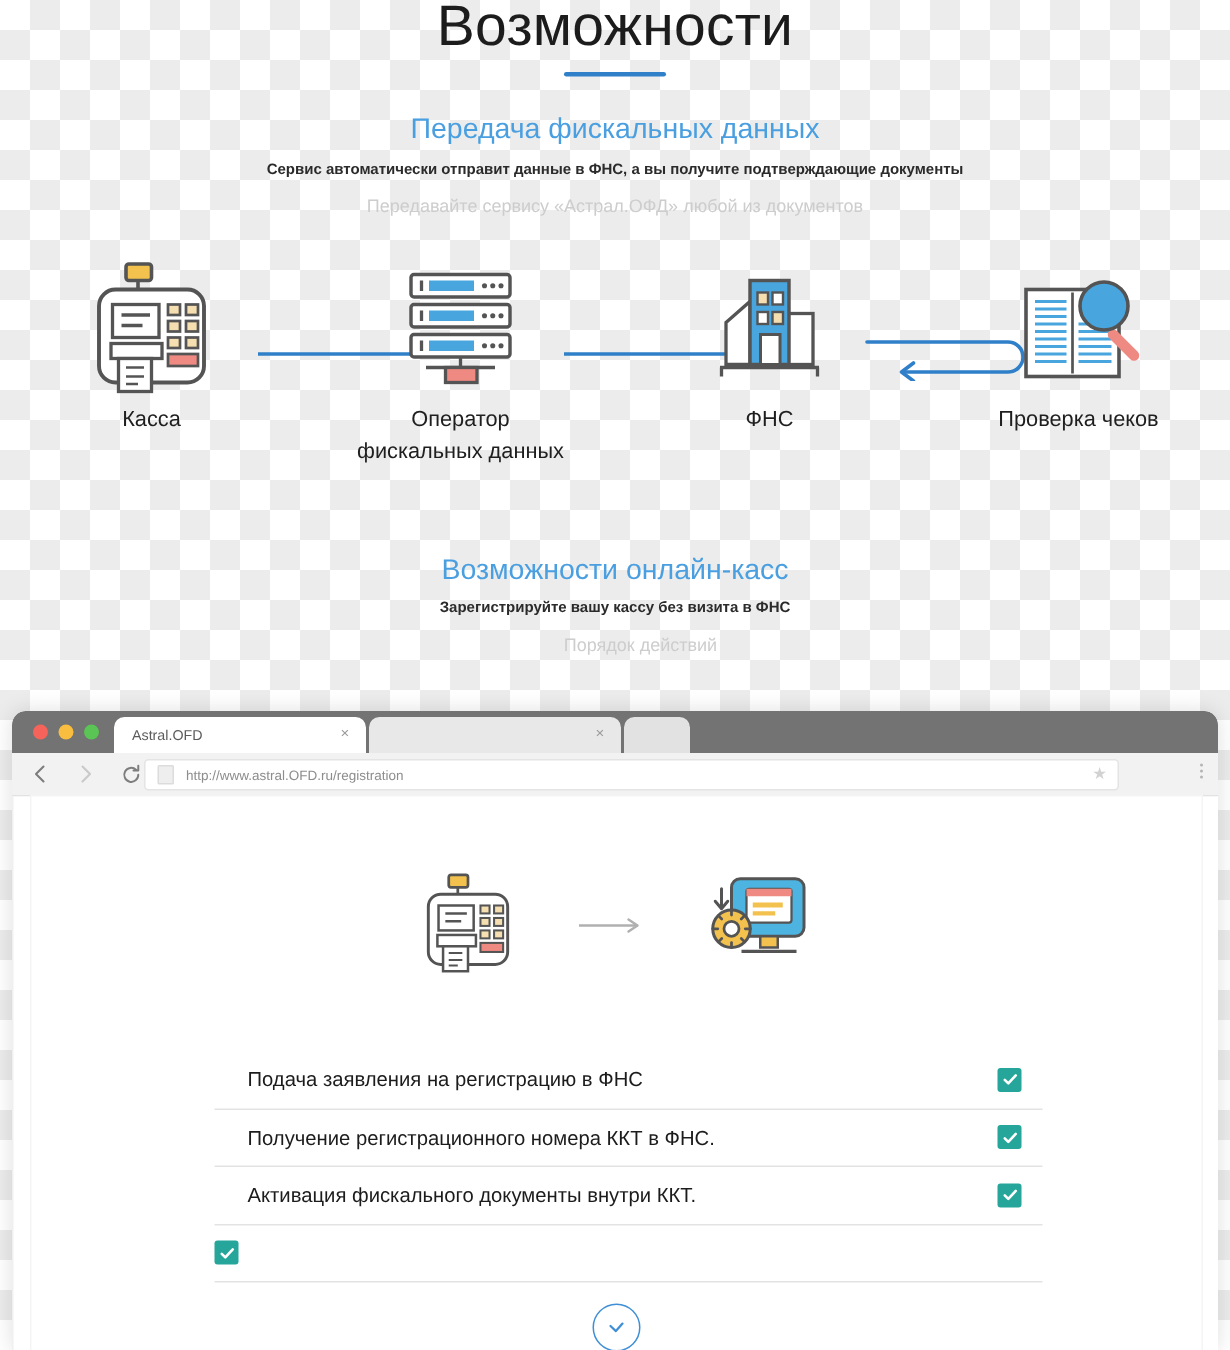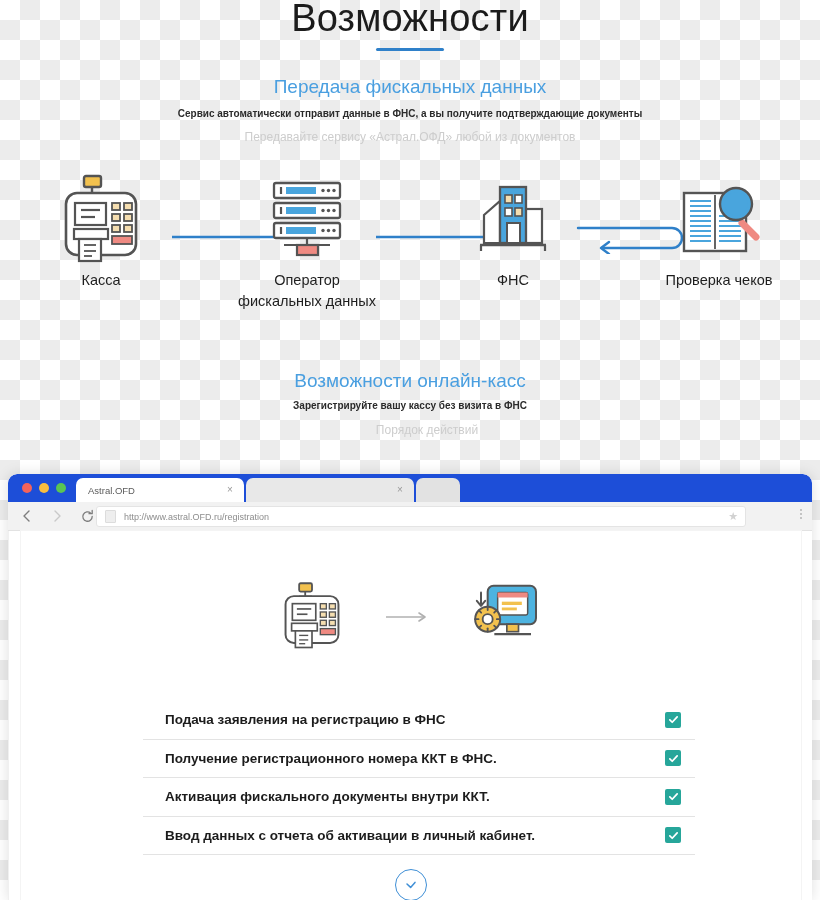--- a/index.html
+++ b/index.html
@@ -55,21 +55,21 @@
   .link{position:absolute;height:12px;}
 
   
   .browser{
     position:absolute;left:8px;top:474px;width:804px;height:426px;
     background:#ffffff;border-radius:9px 9px 0 0;
     box-shadow:0 0 14px rgba(0,0,0,.13);
     overflow:hidden;
   }
   .tabbar{
-    position:relative;height:28px;background:#1d4ed8;
+    position:relative;height:28px;background:#737373;
     border-radius:9px 9px 0 0;
   }
   .dots{position:absolute;left:14px;top:9px;display:flex;gap:7px;}
   .dot{width:10px;height:10px;border-radius:50%;}
   .tab{
     position:absolute;top:4px;height:24px;border-radius:7px 7px 0 0;
     display:flex;align-items:center;
   }
   .tab.active{left:68px;width:168px;background:#fff;}
   .tab.idle{left:238px;width:168px;background:#e8e8e8;}
@@ -118,21 +118,21 @@
     background:#fff;box-shadow:0 0 0 1px #f4f4f4;
   }
 
   .icon-row{
     position:absolute;top:48px;left:0;width:780px;height:76px;
     display:flex;align-items:center;justify-content:center;gap:36px;
   }
   .arrow-mid{width:56px;display:flex;align-items:center;justify-content:center;}
 
   
-  .list{position:absolute;left:122px;top:170px;width:552px;font-weight:bold;}
+  .list{position:absolute;left:122px;top:170px;width:552px;}
   .row{
     position:relative;height:37.5px;display:flex;align-items:center;
     border-bottom:1px solid #e3e3e3;
   }
   .row .txt{
     font-size:13.5px;color:#1c1c1c;margin-left:22px;flex:1;
     white-space:nowrap;
   }
   .cbx{
     width:16px;height:16px;border-radius:2px;margin-right:14px;
@@ -432,21 +432,20 @@
           </div>
           <div class="row">
             <span class="txt">Активация фискального документы внутри ККТ.</span>
             <span class="cbx" style="background:#26a69a;">
               <svg width="11" height="11" viewBox="0 0 12 12">
                   <polyline points="2,6.4 4.6,9 10,3.2" fill="none" stroke="#fff" stroke-width="1.9" stroke-linecap="round" stroke-linejoin="round"></polyline>
                 </svg>
             </span>
           </div>
           <div class="row">
-            <span class="txt">Ввод данных с отчета об активации в личный кабинет.</span>
             <span class="cbx" style="background:#26a69a;">
               <svg width="11" height="11" viewBox="0 0 12 12">
                   <polyline points="2,6.4 4.6,9 10,3.2" fill="none" stroke="#fff" stroke-width="1.9" stroke-linecap="round" stroke-linejoin="round"></polyline>
                 </svg>
             </span>
           </div>
         </div>
 
         <div class="finish">
           <span class="circle">

